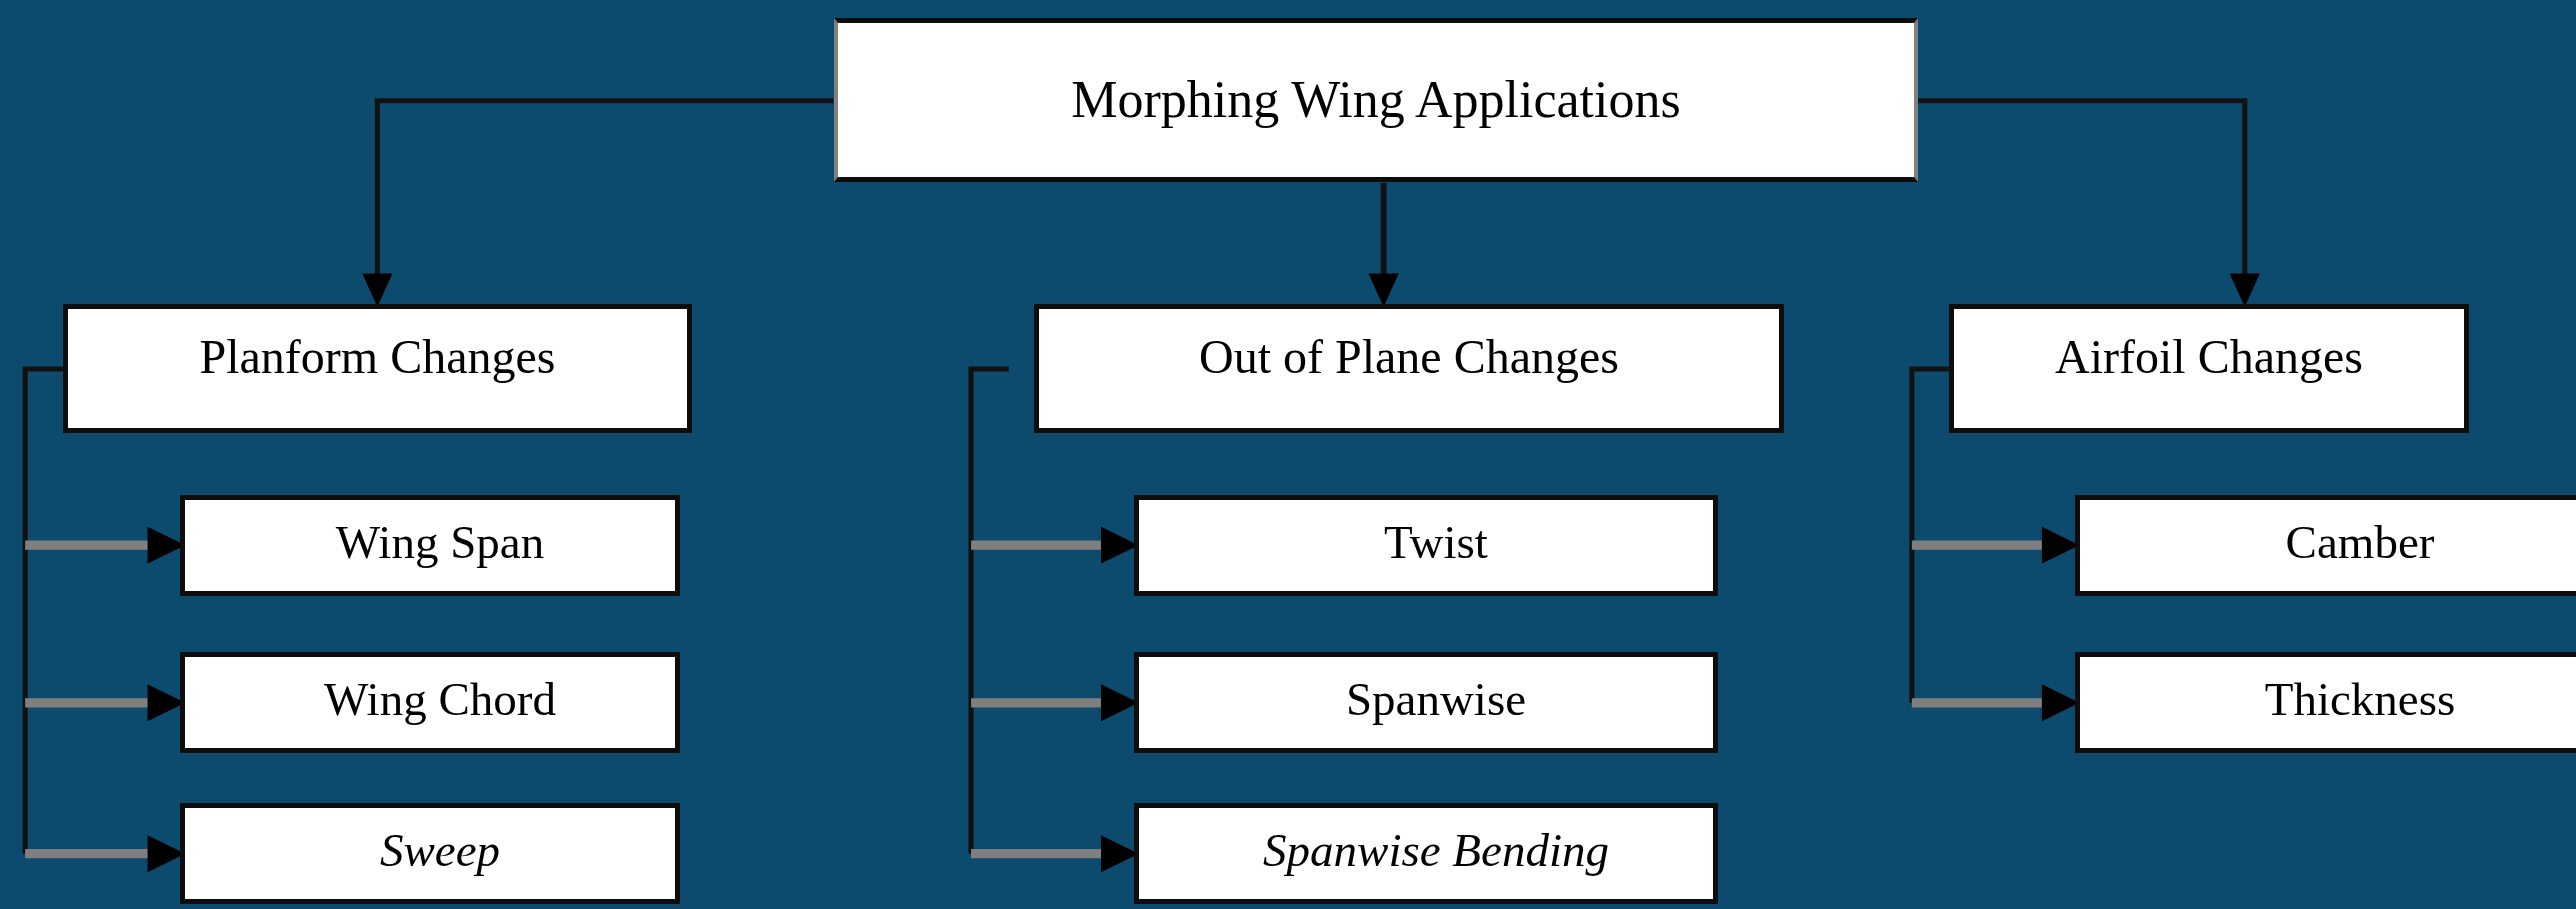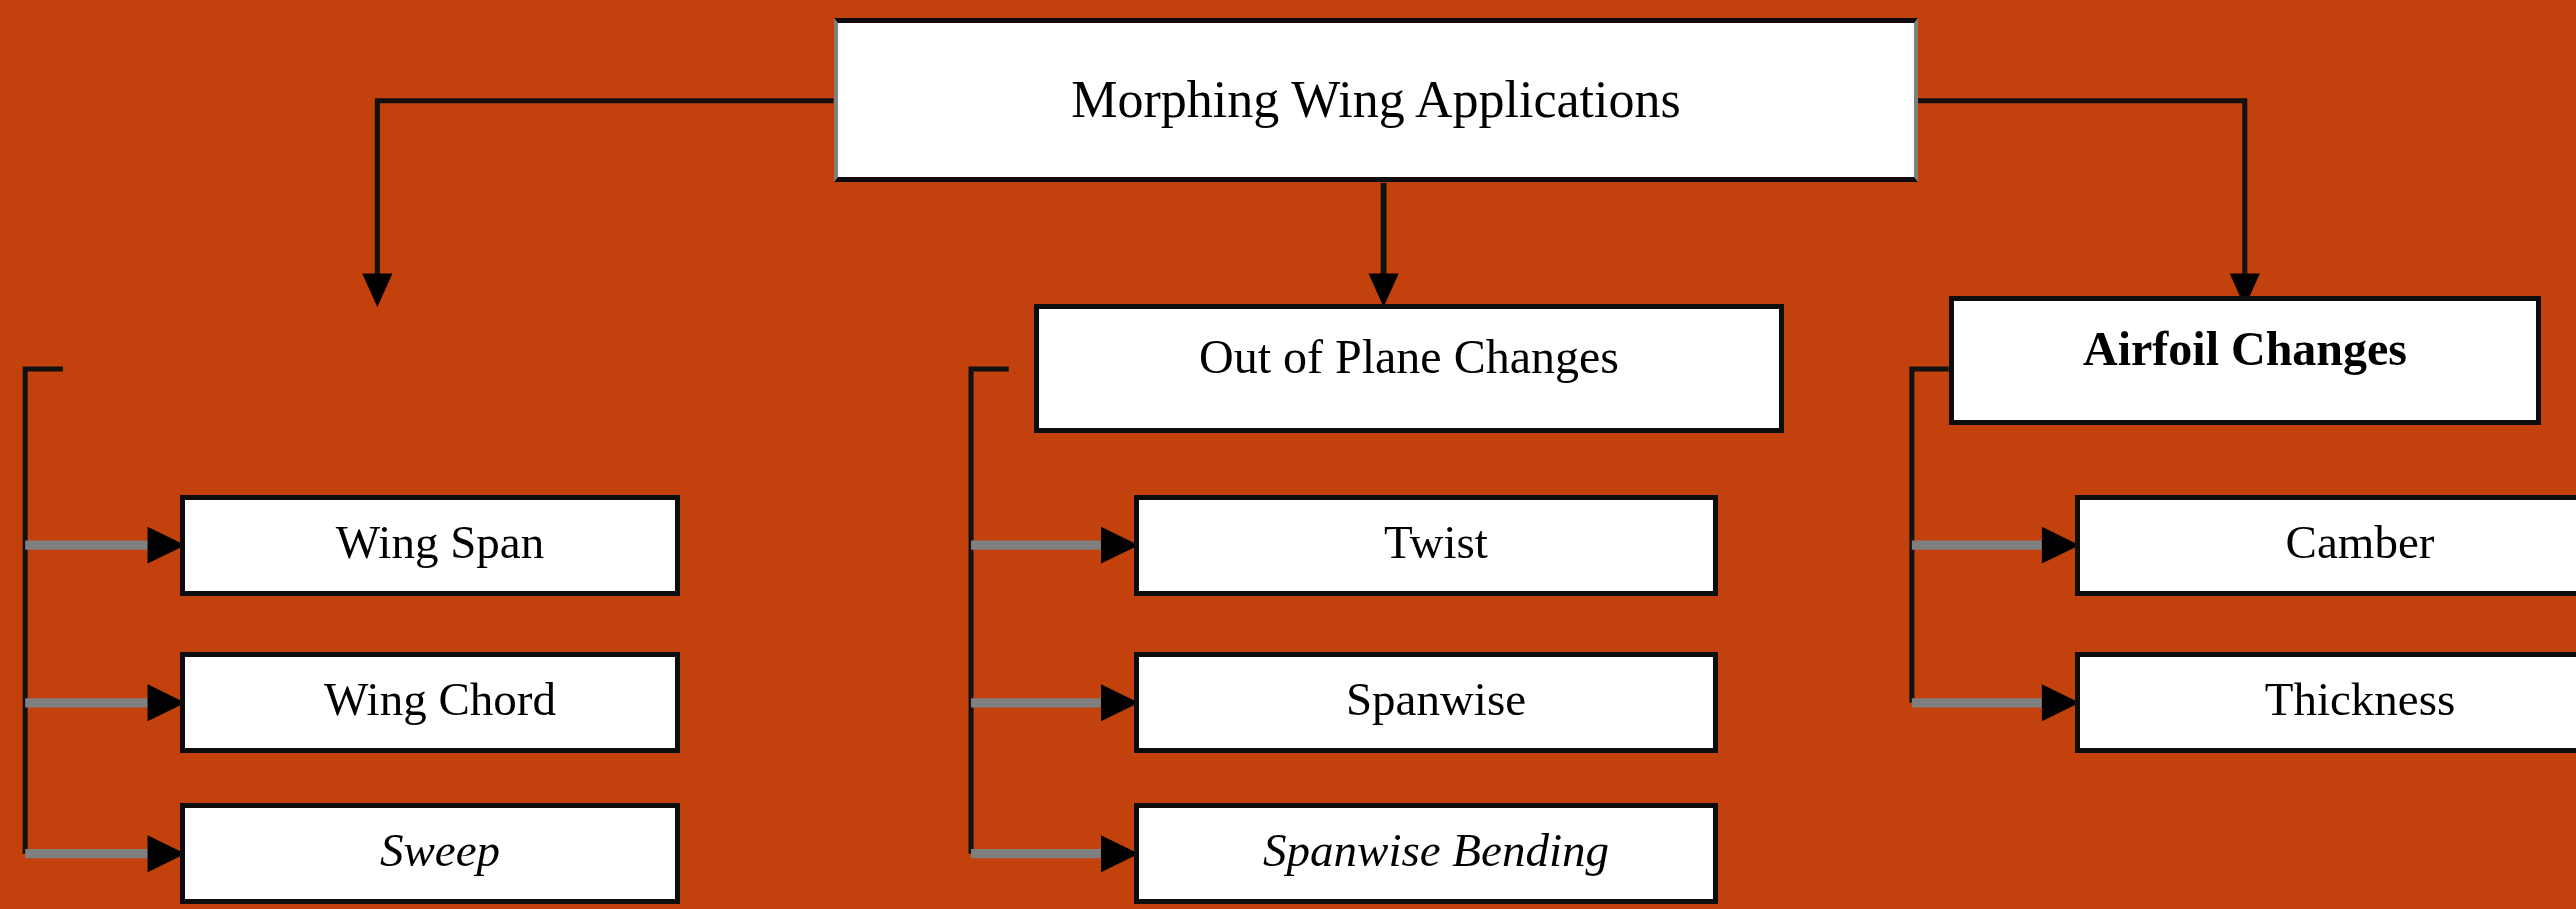--- a/index.html
+++ b/index.html
@@ -4,21 +4,21 @@
 <style>
   html, body {
     margin: 0;
     padding: 0;
     background: #ffffff;
   }
   #stage {
     position: relative;
     width: 2576px;
     height: 910px;
-    background: #c2410c;
+    background: #0c4a6e;
     font-family: "Liberation Serif", "DejaVu Serif", serif;
     color: #000000;
     overflow: hidden;
   }
   .box {
     position: absolute;
     background: #ffffff;
     border: 5px solid #0d0d0d;
     box-sizing: border-box;
     display: flex;
@@ -32,21 +32,21 @@
     border-top: 5.9px solid #0d0d0d;
     border-bottom: 5.9px solid #0d0d0d;
     border-left: 4.2px solid #808080;
     border-right: 4.2px solid #808080;
     font-size: 52px;
   }
   .cat-box { font-size: 48px; }
   .cat-box .shift-up { transform: translateY(-11px); }
   .cat-planform   { left: 63px;   top: 304px; width: 629px; height: 129px; }
   .cat-outofplane { left: 1009px; top: 304px; width: 750px; height: 129px; margin-left: 25px; }
-  .cat-airfoil    { left: 1949px; top: 296px; width: 592px; height: 129px; font-weight: bold; }
+  .cat-airfoil    { left: 1949px; top: 304px; width: 520px; height: 129px; }
   .child-box { font-size: 47px; height: 101px; padding-left: 20px; }
   .col-left  { left: 180px;  width: 500px; }
   .col-mid   { left: 1134px; width: 584px; }
   .col-right { left: 2075px; width: 550px; }
   .row-1 { top: 495px; }
   .row-2 { top: 652px; }
   .row-3 { top: 803px; font-style: italic; }
   .child-box .shift-up { transform: translateY(-3.4px); }
   #connector-layer {
     position: absolute;
@@ -104,20 +104,23 @@
       <polygon points="2435,628 2435,672 2480,650" fill="#000000"></polygon>
       <line x1="2280" y1="838" x2="2437" y2="838" stroke="#7f7f7f" stroke-width="11"></line>
       <polygon points="2435,816 2435,860 2480,838" fill="#000000"></polygon>
     </g>
   </svg>
 
   <div class="box root-box">
     <span>Morphing Wing Applications</span>
   </div>
 
+  <div class="box cat-box cat-planform">
+    <span class="shift-up">Planform Changes</span>
+  </div>
   <div class="box cat-box cat-outofplane">
     <span class="shift-up">Out of Plane Changes</span>
   </div>
   <div class="box cat-box cat-airfoil">
     <span class="shift-up">Airfoil Changes</span>
   </div>
 
   <div class="box child-box col-left row-1">
     <span class="shift-up">Wing Span</span>
   </div>

